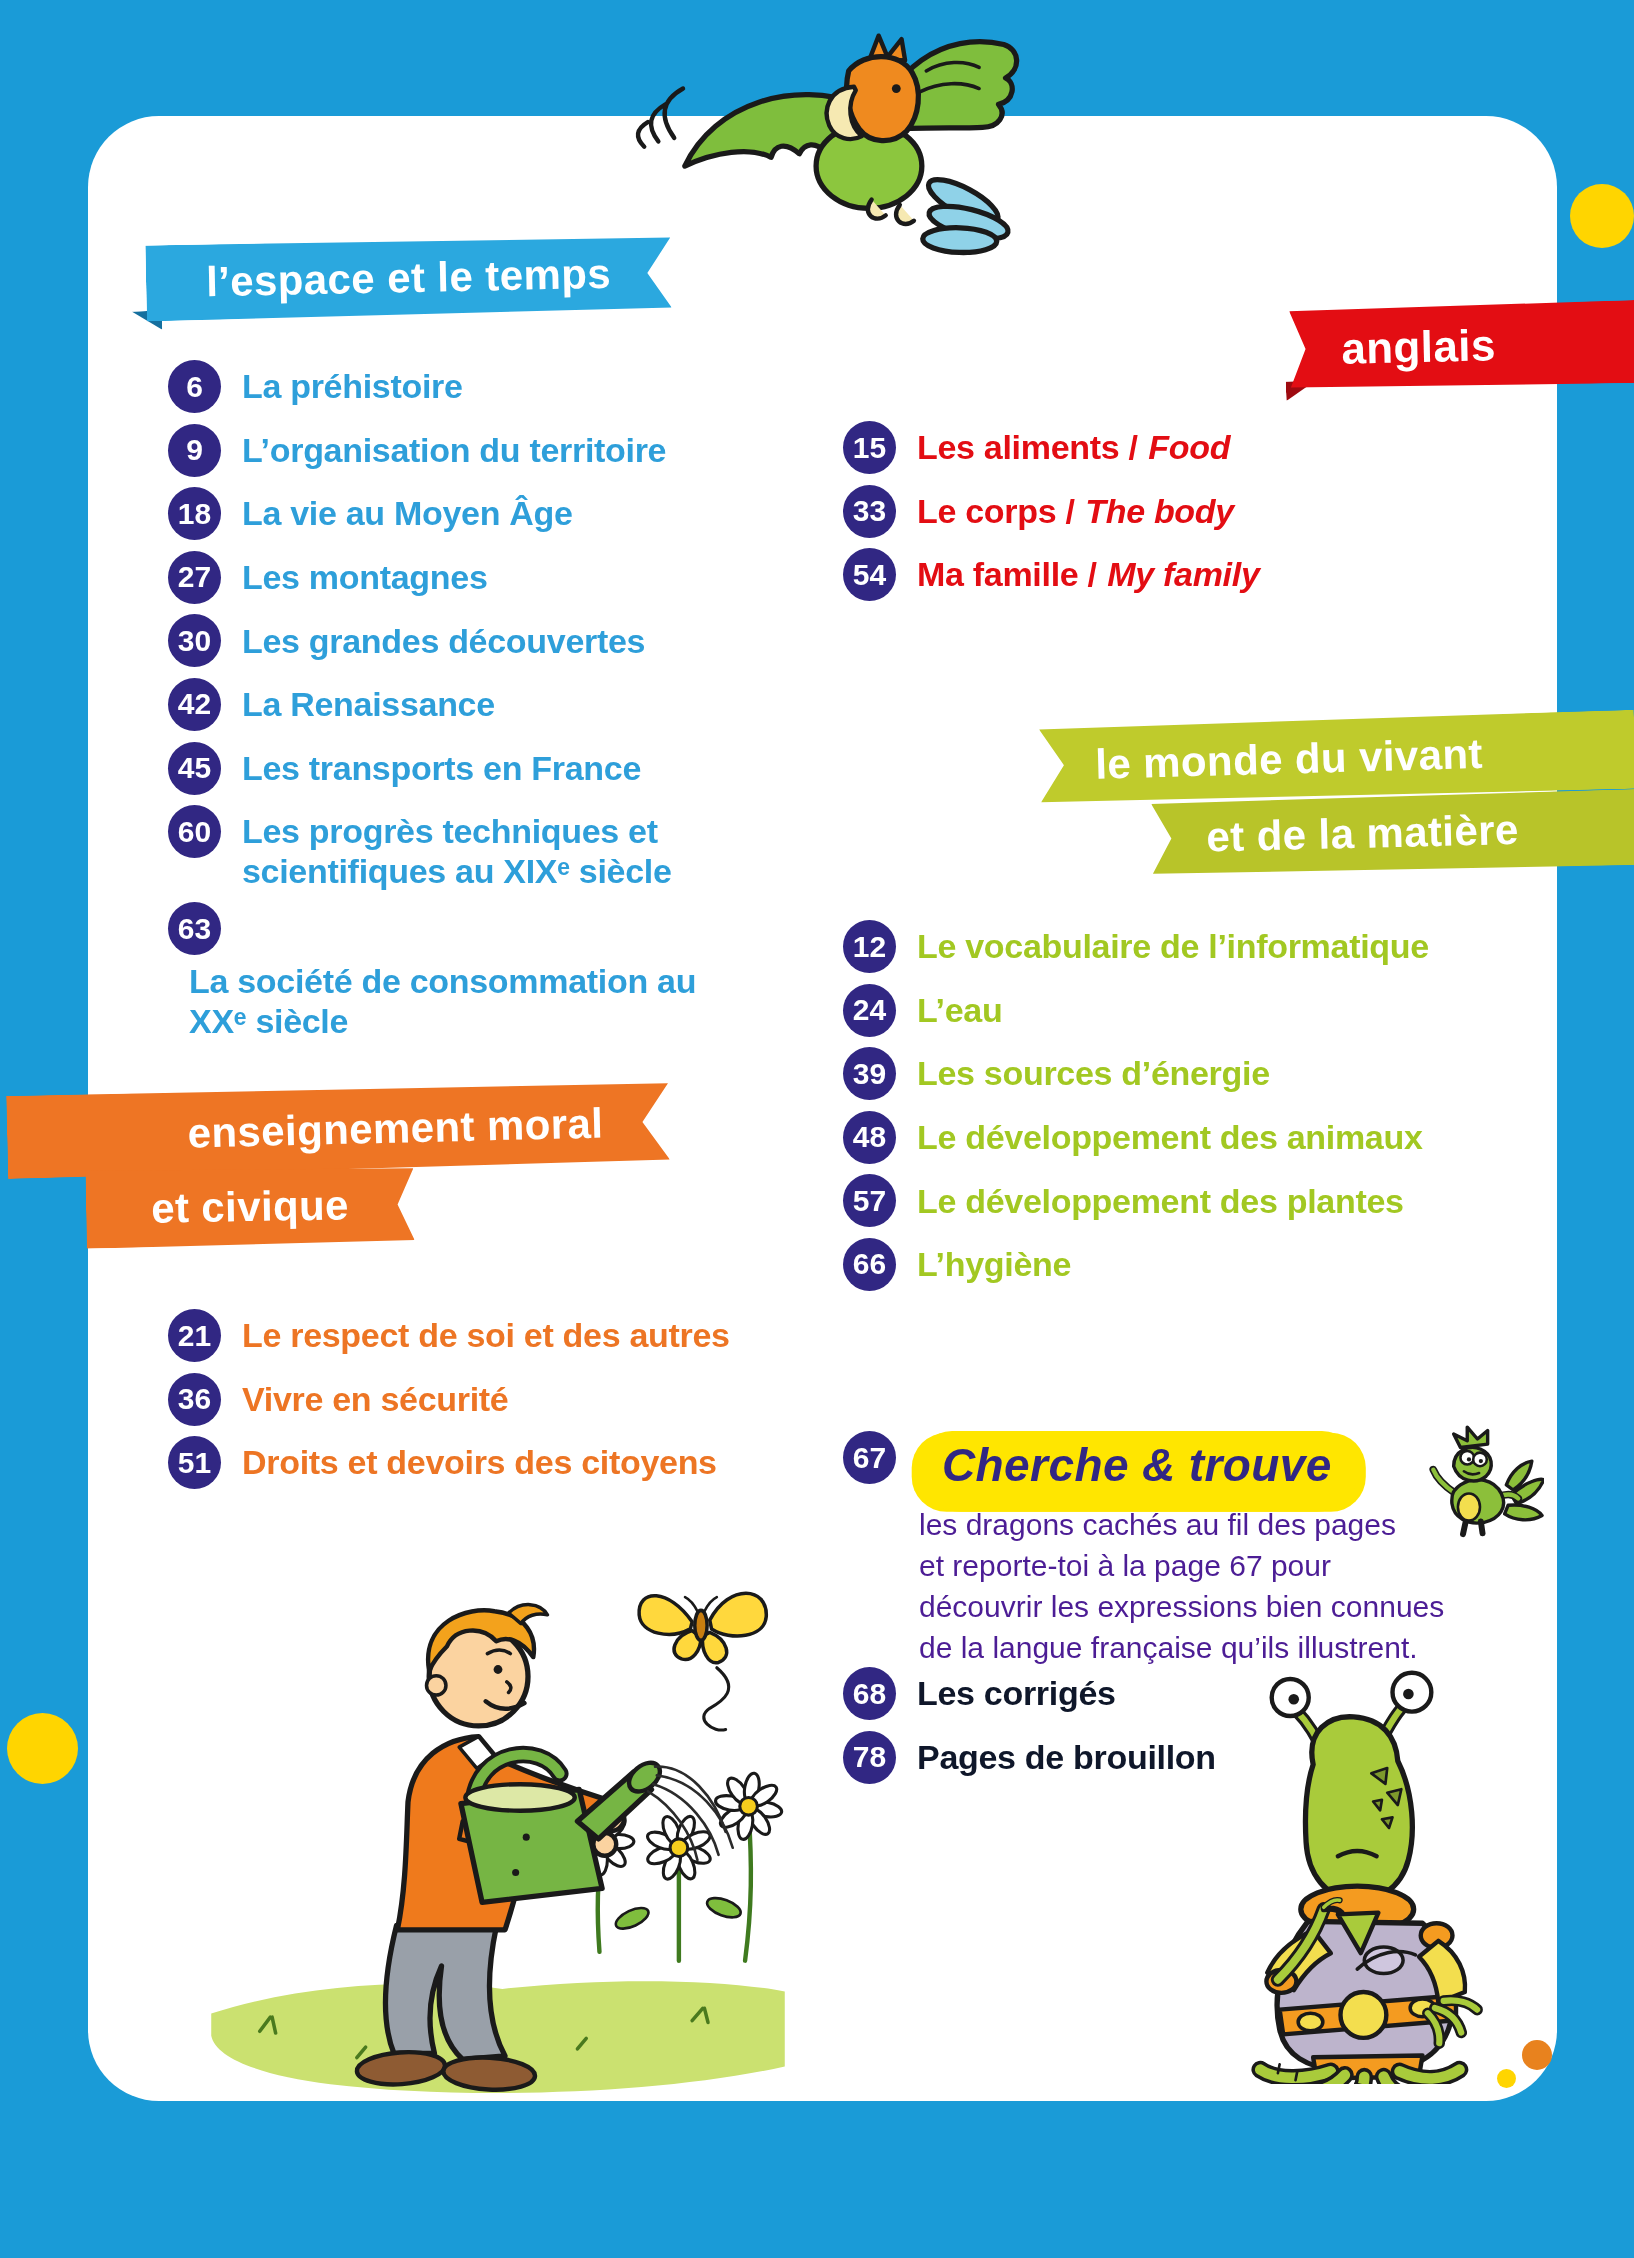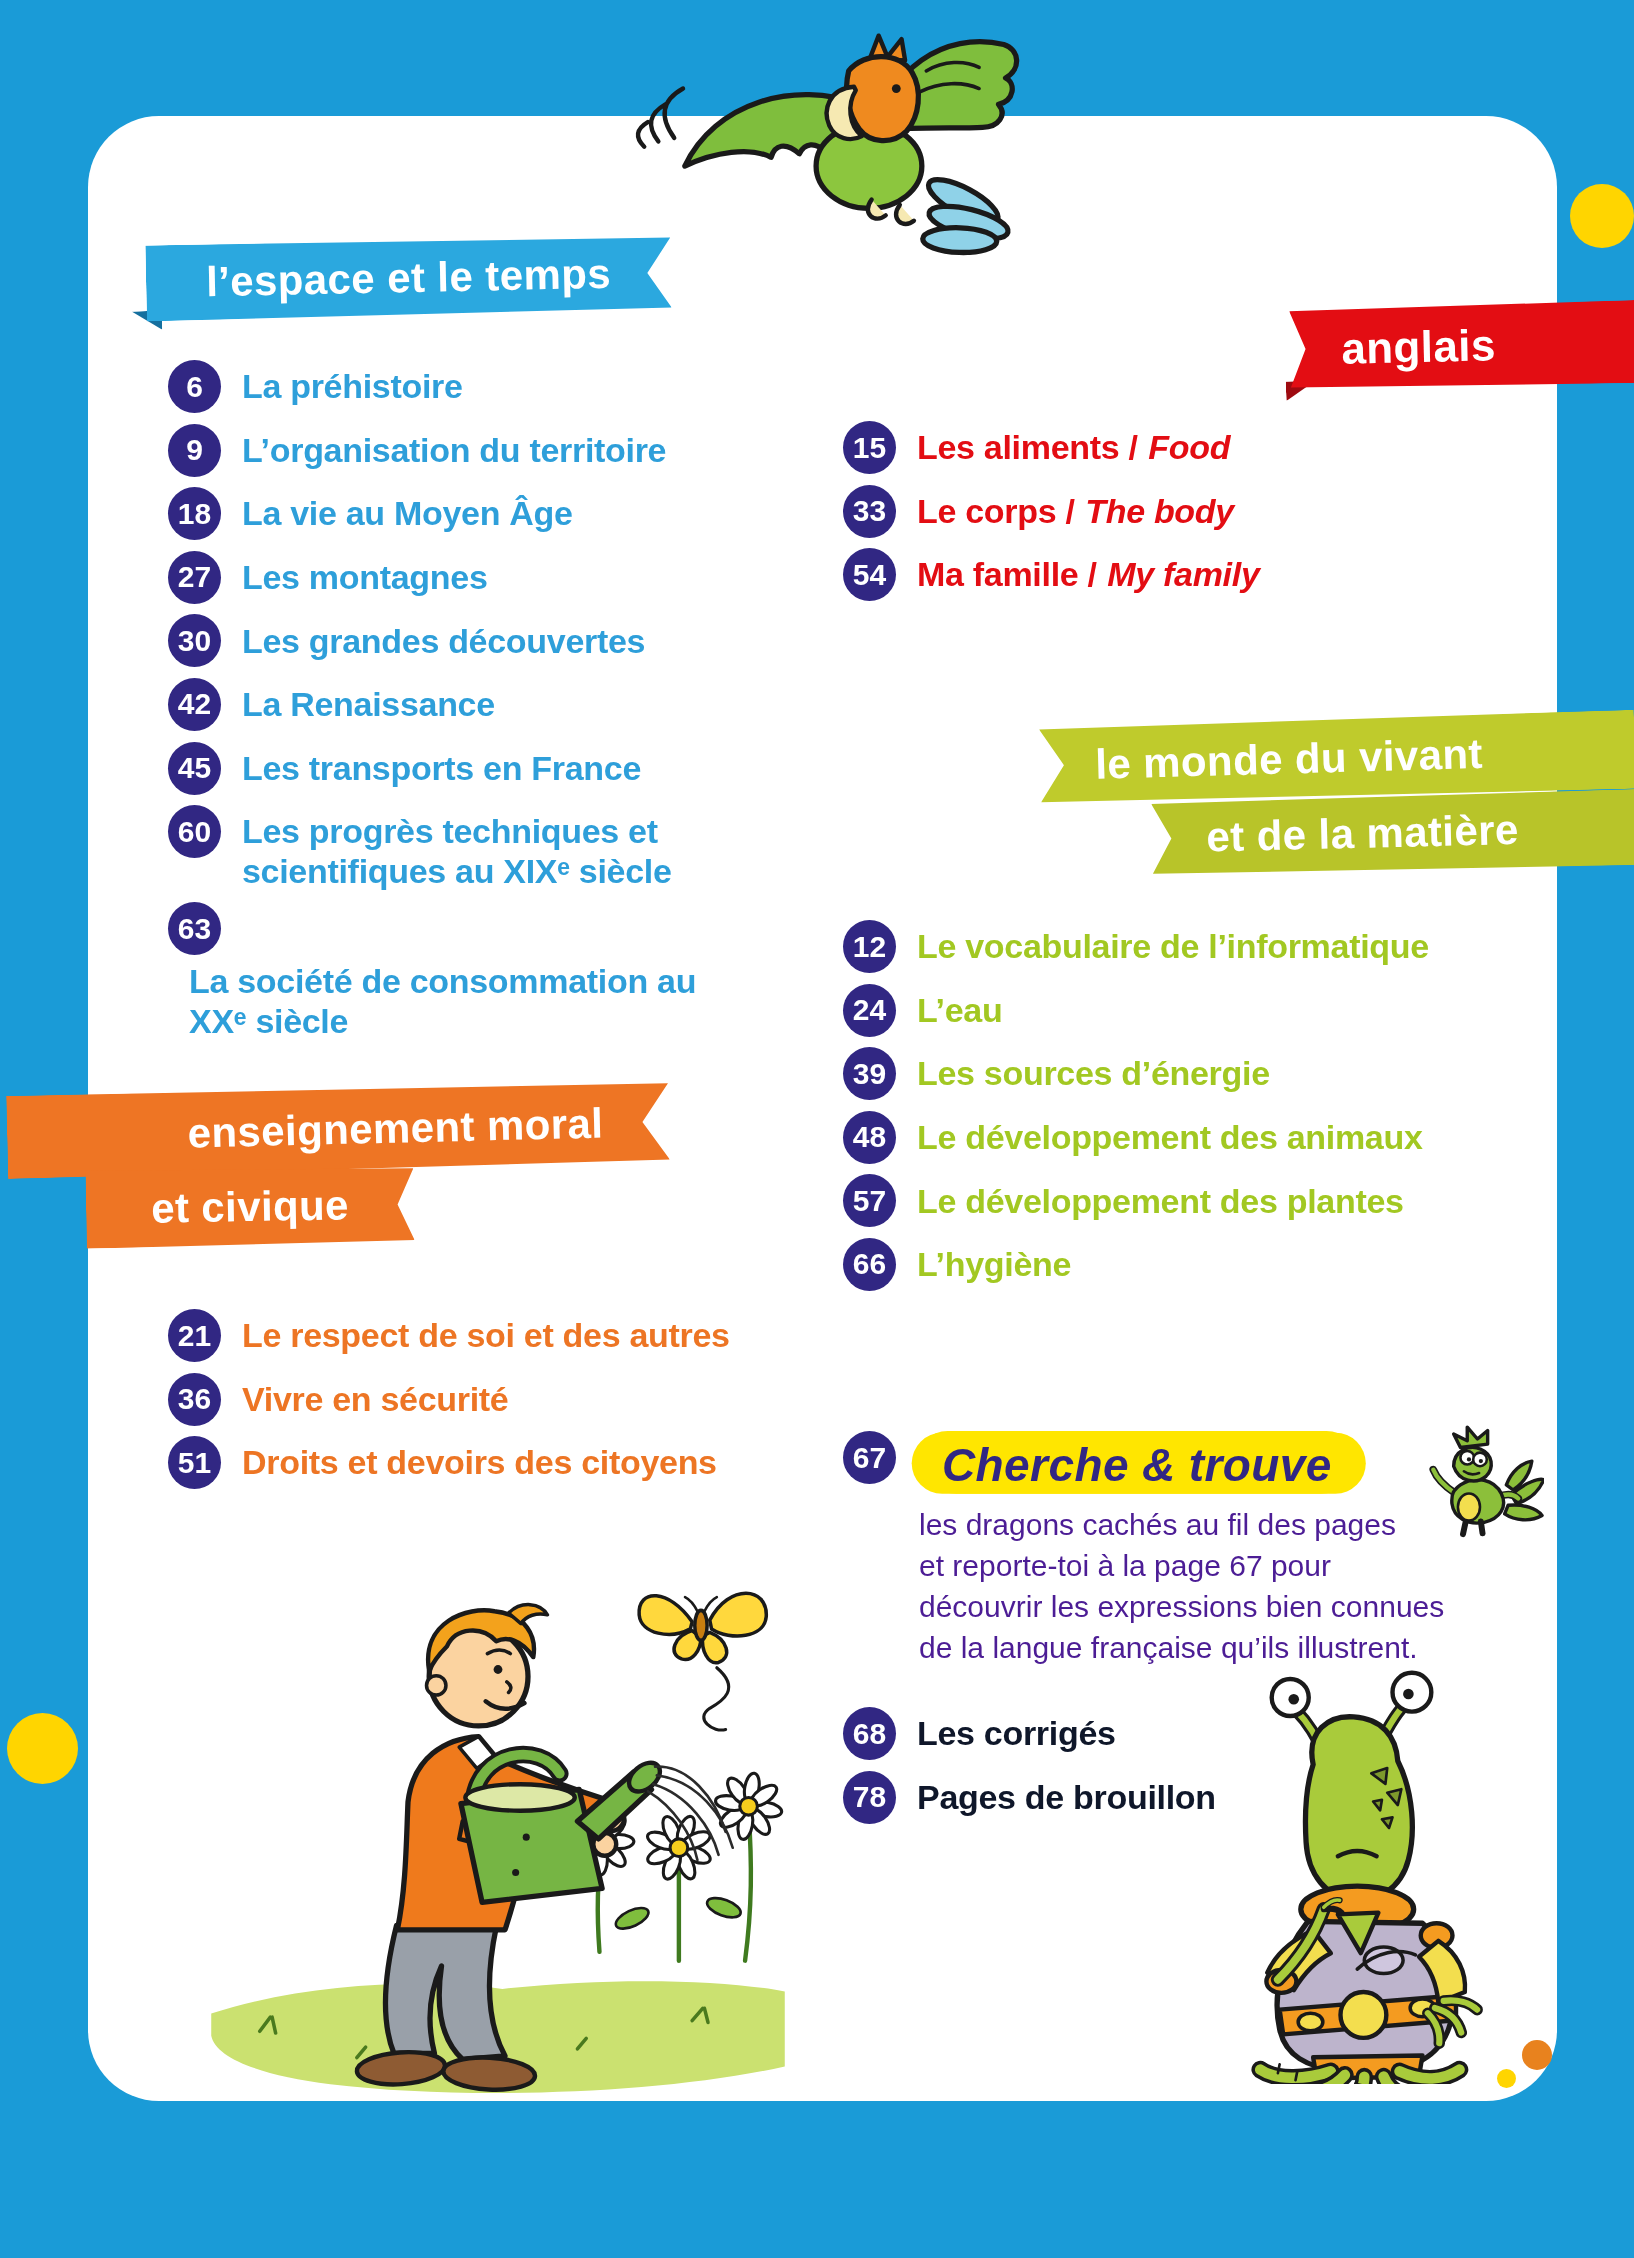--- a/index.html
+++ b/index.html
@@ -33,21 +33,21 @@
   .list{position:absolute;}
   .row{display:flex;align-items:flex-start;margin-bottom:10.6px;}
   .badge{flex:0 0 auto;width:53px;height:53px;border-radius:50%;background:#312783;color:#fff;
          font-weight:700;font-size:30px;display:flex;align-items:center;justify-content:center;}
   .lbl{font-weight:700;font-size:34px;line-height:1.18;padding-top:6.2px;margin-left:21px;letter-spacing:-0.3px;}
   .wrap2{max-width:529px;}
   .nowrap{white-space:nowrap;}
   .c-blue{color:#2E9FDA}.c-red{color:#E30D13}.c-orange{color:#ED7524}.c-green{color:#A2C822}.c-navy{color:#0f172a}
   .en{font-style:italic;margin-left:10.6px;}
   
-  .cherche-title{margin-left:21px;background:#FFE600;border-radius:35px;padding:7px 25px 0 25px;
+  .cherche-title{margin-left:21px;background:#FFE600;border-radius:35px;padding:7px 25px 18px 25px;
          color:#312783;font-weight:700;font-style:italic;font-size:46px;letter-spacing:0.4px;
          box-shadow:8.8px 1.8px 0 #FFE600,-5.3px 1.8px 0 #FFE600;}
   .cherche-desc{position:absolute;left:919px;top:1504px;font-size:30px;line-height:41px;color:#4c1d95;}
   .cherche-desc div{white-space:nowrap;}
   
   .dot{position:absolute;border-radius:50%;}
   .dot-tr{left:1570px;top:184px;width:64px;height:64px;background:#FFD500;}
   .dot-l{left:7px;top:1713px;width:71px;height:71px;background:#FFD500;}
   .dot-br-o{left:1522px;top:2040px;width:30px;height:30px;background:#E8821E;}
   .dot-br-y{left:1497px;top:2069px;width:19.4px;height:19.4px;background:#FFD500;}
@@ -191,21 +191,21 @@
       <span class="cherche-title">Cherche &amp; trouve</span>
     </div>
   </div>
   <div class="cherche-desc">
     <div>les dragons cachés au fil des pages</div>
     <div>et reporte-toi à la page 67 pour</div>
     <div>découvrir les expressions bien connues</div>
     <div>de la langue française qu’ils illustrent.</div>
   </div>
 
-  <div class="list" style="left:843px;top:1667px;margin-top:40px;">
+  <div class="list" style="left:843px;top:1667px;">
     <div class="row">
       <span class="badge">68</span>
       <span class="lbl c-navy nowrap">Les corrigés</span>
     </div>
     <div class="row">
       <span class="badge">78</span>
       <span class="lbl c-navy nowrap">Pages de brouillon</span>
     </div>
   </div>
 

